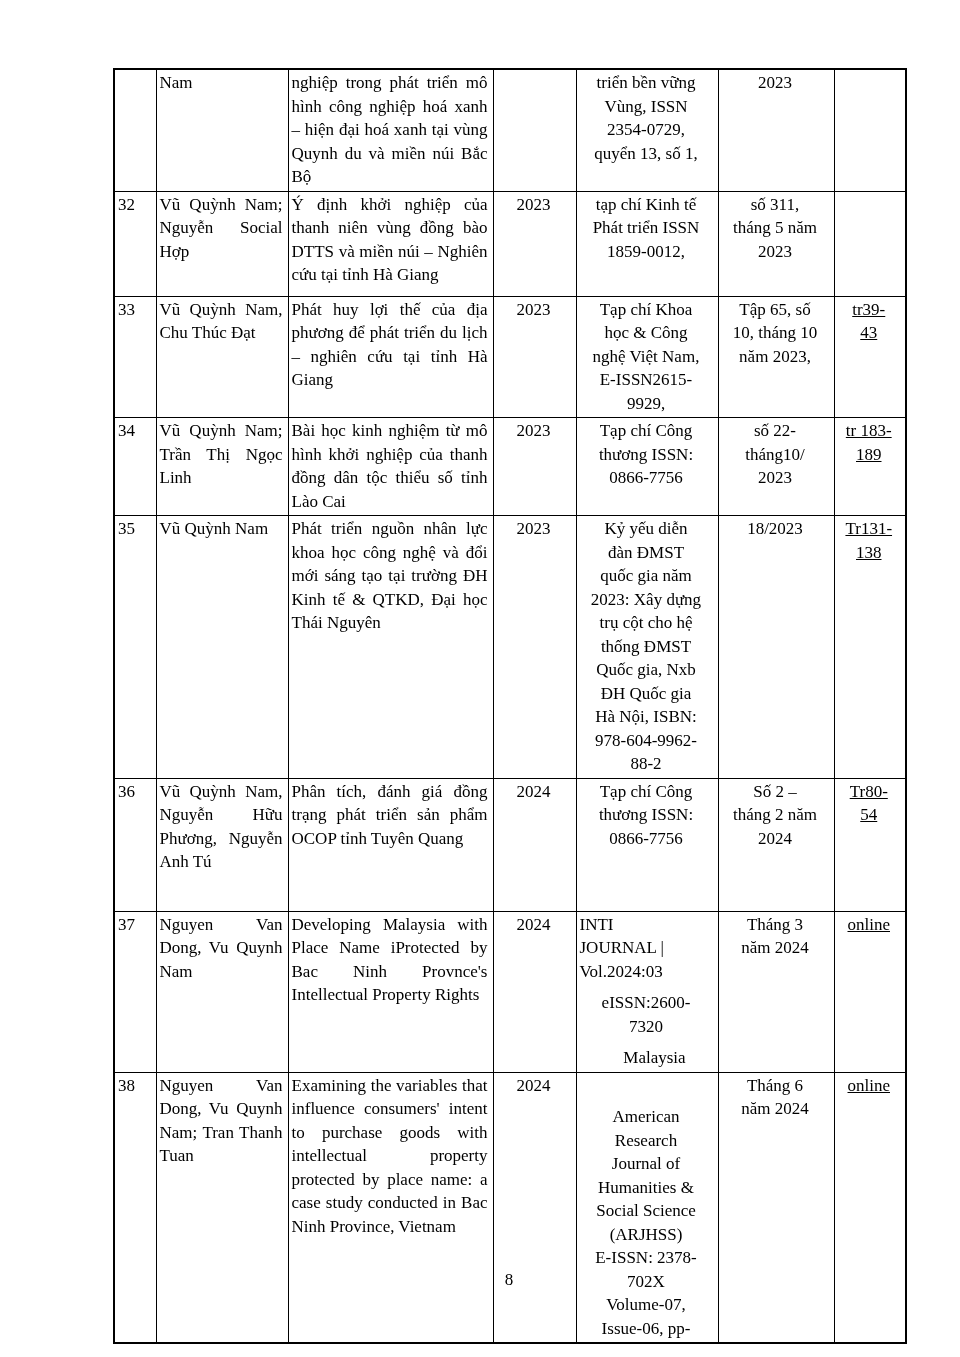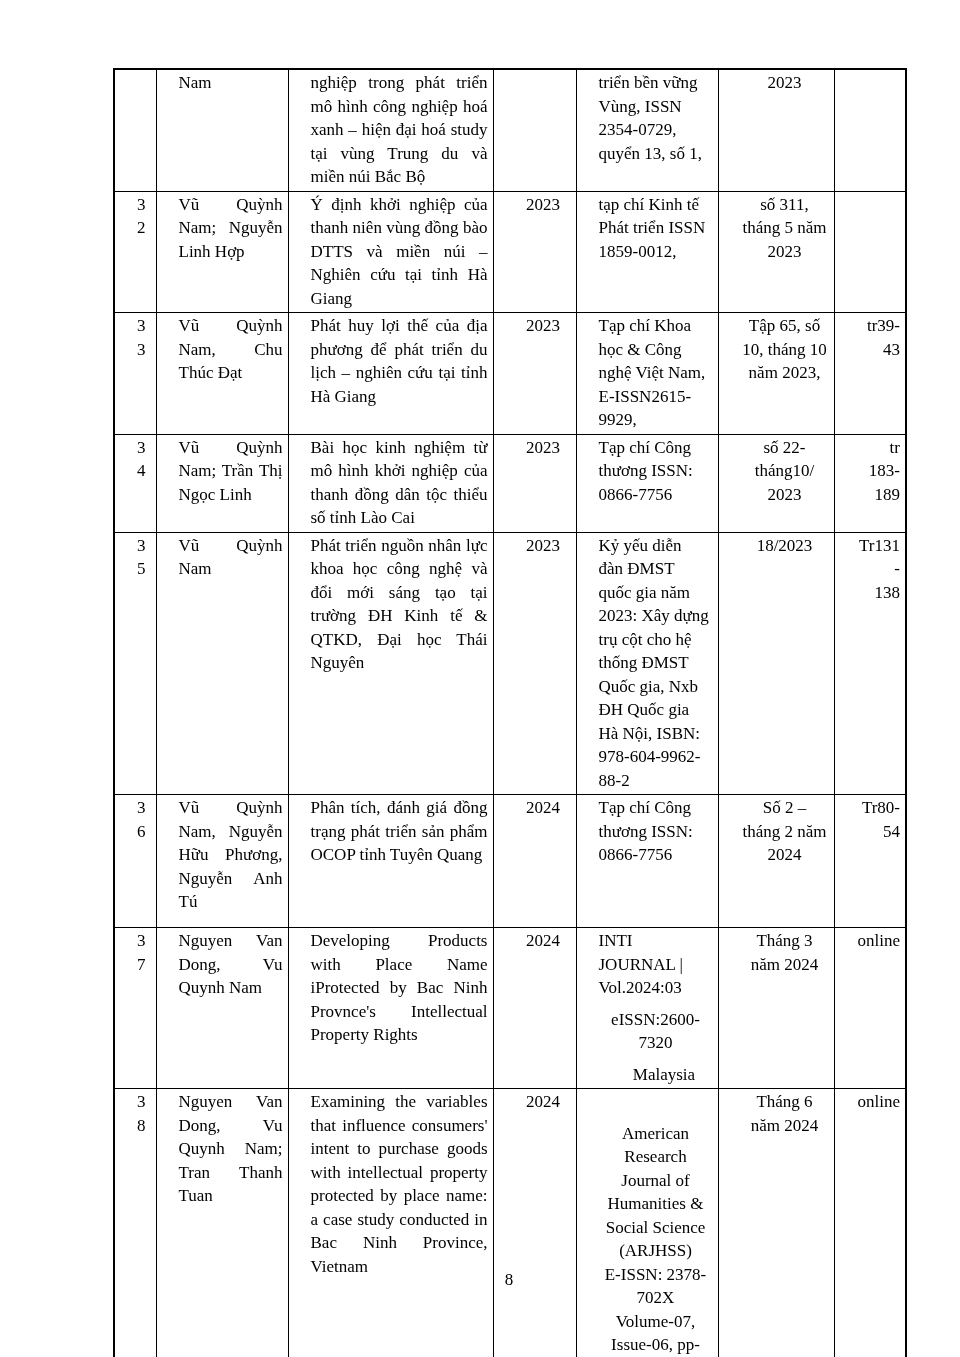--- a/index.html
+++ b/index.html
@@ -22,33 +22,33 @@
     left: 113px;
     top: 68px;
     width: 792px;
     border-collapse: collapse;
     table-layout: fixed;
     border: 2px solid #000;
   }
   table.pub-table td {
     border: 1px solid #000;
     vertical-align: top;
-    padding: 1px 5px 2px 22px;
+    padding: 1px 5px 2px 3px;
     line-height: 23.5px;
     overflow: hidden;
     word-wrap: break-word;
   }
   td.col-no     { padding-left: 2px; padding-right: 2px; }
   td.col-authors{ text-align: justify; }
   td.col-title  { text-align: justify; }
   td.col-year   { text-align: center; }
-  td.col-journal{ white-space: pre-wrap; }
+  td.col-journal{ text-align: center; white-space: pre-wrap; }
   td.col-journal.left { text-align: left; }
   td.col-issue  { text-align: center; white-space: pre-line; }
-  td.col-pages  { text-align: right; white-space: pre-line; }
+  td.col-pages  { text-align: center; white-space: pre-line; text-decoration: underline; }
   td.col-journal .para + .para { margin-top: 8px; text-align: center; }
   .page-number {
     position: absolute;
     left: 113px;
     top: 1268px;
     width: 792px;
     text-align: center;
     line-height: 23.5px;
   }
 </style>
@@ -63,32 +63,32 @@
       <col style="width:205px">
       <col style="width:83px">
       <col style="width:142px">
       <col style="width:116px">
       <col style="width:72px">
     </colgroup>
     <tbody id="rows">
         <tr style="height: 119px;">
           <td class="col-no"></td>
           <td class="col-authors">Nam</td>
-          <td class="col-title">nghiệp trong phát triển mô hình công nghiệp hoá xanh – hiện đại hoá study tại vùng Trung du và miền núi Bắc Bộ</td>
+          <td class="col-title">nghiệp trong phát triển mô hình công nghiệp hoá xanh – hiện đại hoá xanh tại vùng Quynh du và miền núi Bắc Bộ</td>
           <td class="col-year"></td>
           <td class="col-journal"><div class="para">triển bền vững
 Vùng, ISSN
 2354-0729,
 quyển 13, số 1,</div></td>
           <td class="col-issue">2023</td>
           <td class="col-pages"></td>
         </tr>
         <tr style="height: 105px;">
           <td class="col-no">32</td>
-          <td class="col-authors">Vũ Quỳnh Nam; Nguyễn Linh Hợp</td>
+          <td class="col-authors">Vũ Quỳnh Nam; Nguyễn Social Hợp</td>
           <td class="col-title">Ý định khởi nghiệp của thanh niên vùng đồng bào DTTS và miền núi – Nghiên cứu tại tỉnh Hà Giang</td>
           <td class="col-year">2023</td>
           <td class="col-journal"><div class="para">tạp chí Kinh tế
 Phát triển ISSN
 1859-0012,</div></td>
           <td class="col-issue">số 311,
 tháng 5 năm
 2023</td>
           <td class="col-pages"></td>
         </tr>
@@ -152,21 +152,21 @@
 0866-7756</div></td>
           <td class="col-issue">Số 2 –
 tháng 2 năm
 2024</td>
           <td class="col-pages">Tr80-
 54</td>
         </tr>
         <tr style="height: 145px;">
           <td class="col-no">37</td>
           <td class="col-authors">Nguyen Van Dong, Vu Quynh Nam</td>
-          <td class="col-title">Developing Products with Place Name iProtected by Bac Ninh Provnce's Intellectual Property Rights</td>
+          <td class="col-title">Developing Malaysia with Place Name iProtected by Bac Ninh Provnce's Intellectual Property Rights</td>
           <td class="col-year">2024</td>
           <td class="col-journal left"><div class="para">INTI
 JOURNAL |
 Vol.2024:03</div><div class="para">eISSN:2600-
 7320</div><div class="para">    Malaysia</div></td>
           <td class="col-issue">Tháng 3
 năm 2024</td>
           <td class="col-pages">online</td>
         </tr>
         <tr style="height: 245px;">

